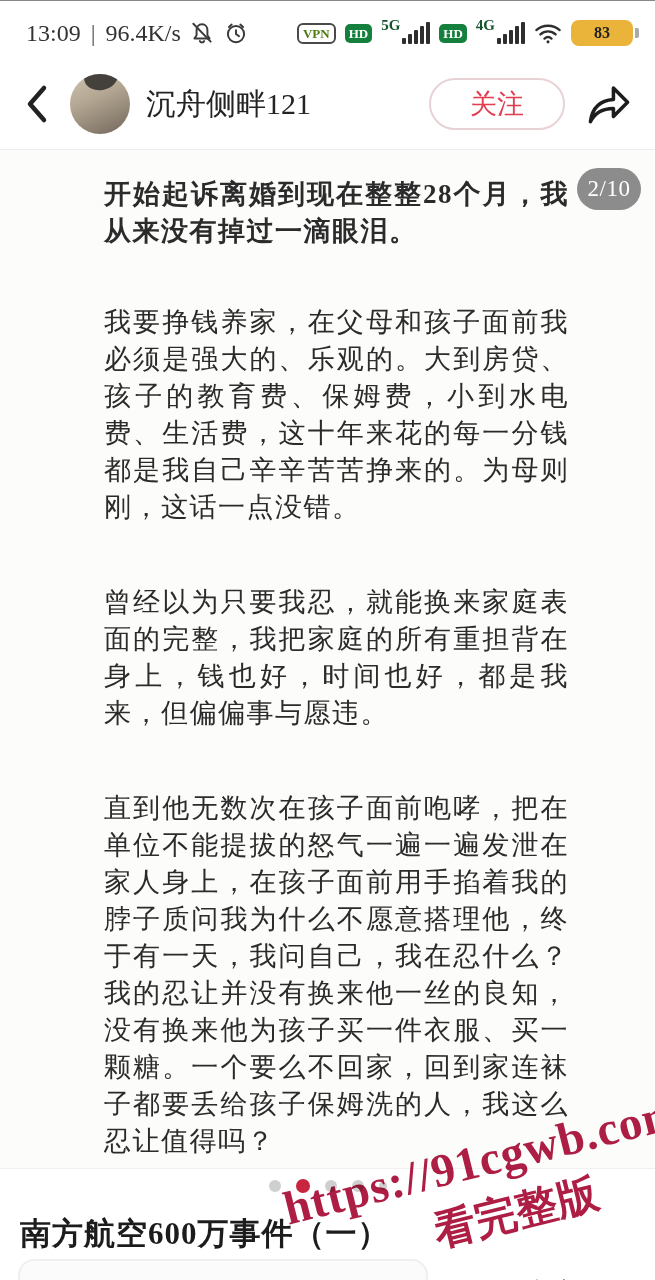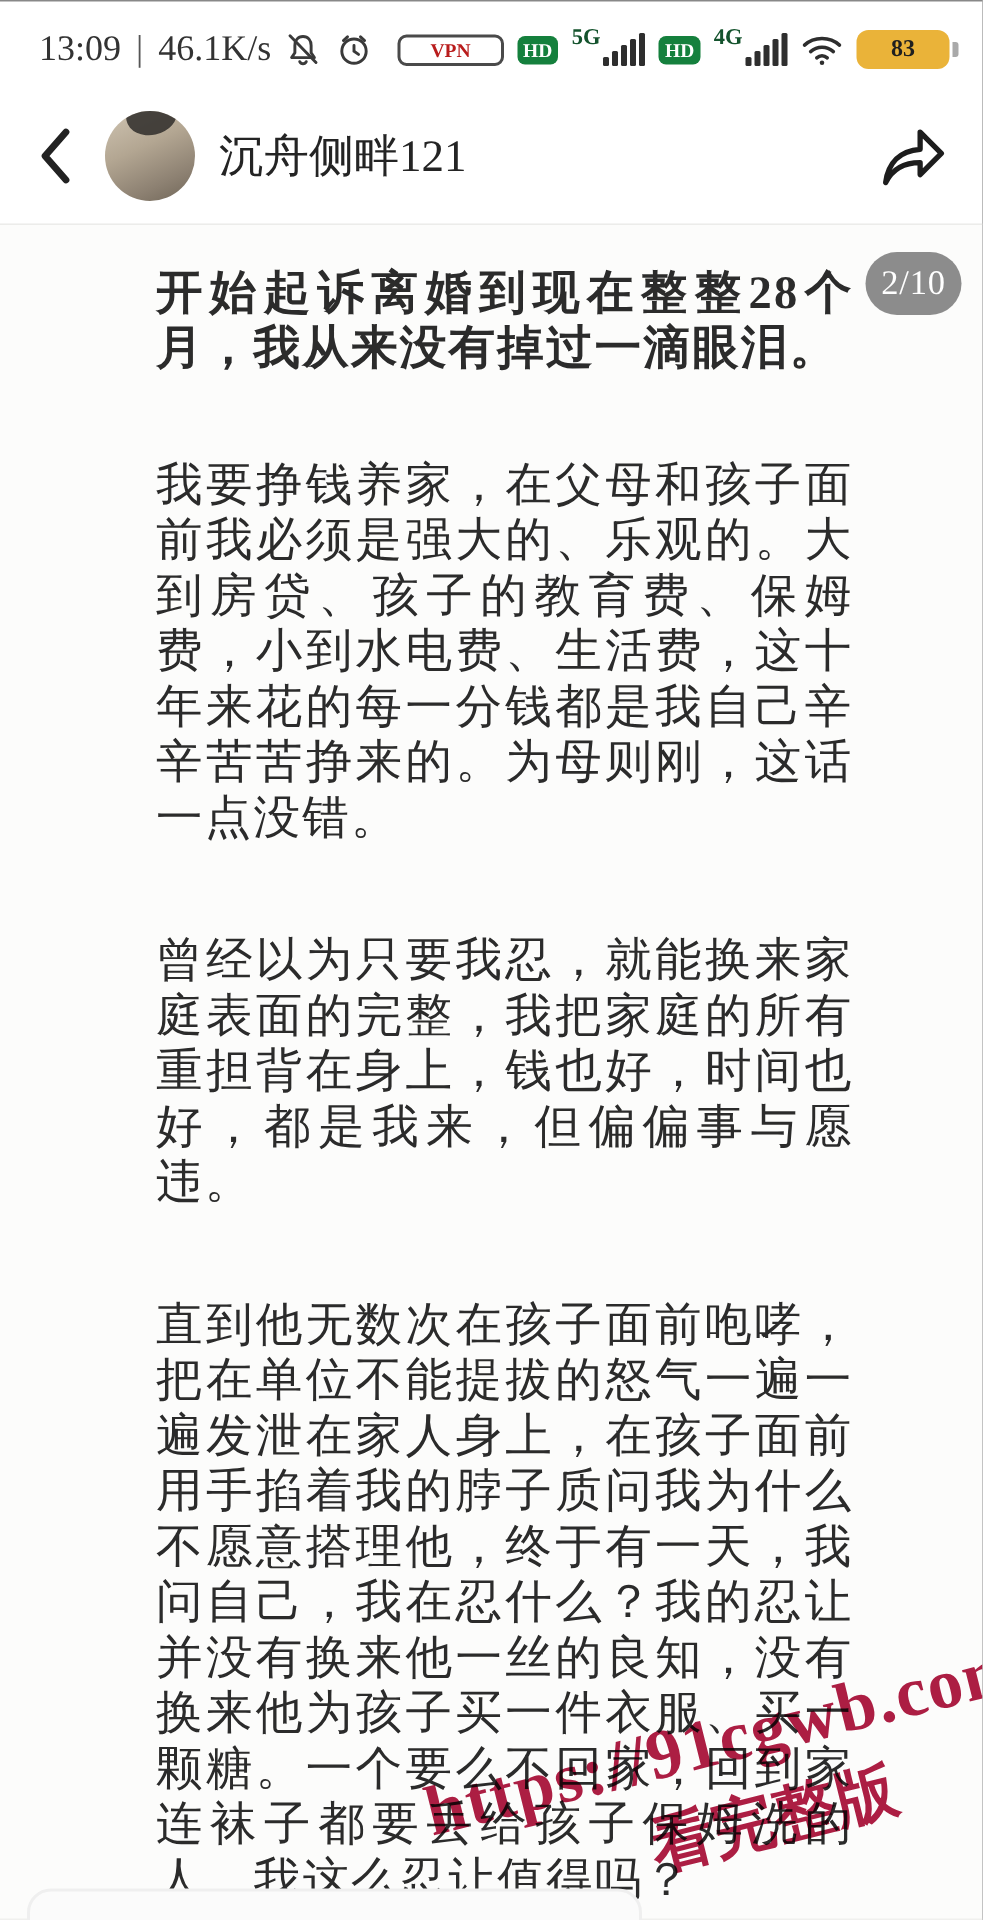--- a/index.html
+++ b/index.html
@@ -12,21 +12,21 @@
   
   .status-bar{
     height:58px;display:flex;align-items:center;justify-content:space-between;
     padding:6px 22px 0 26px;box-sizing:border-box;color:#333;
   }
   .sb-left{display:flex;align-items:center;gap:8px;font-size:24px;font-weight:500;}
   .sb-left .sep{color:#555;margin:0 2px;}
   .sb-right{display:flex;align-items:center;gap:9px;}
   .badge-outline{
     border:2px solid #4a4a4a;border-radius:6px;font-size:13px;font-weight:700;
-    padding:1px 20px;line-height:15px;color:#b91c1c;
+    padding:1px 4px;line-height:15px;color:#4d7c0f;
   }
   .badge-filled{
     background:#15803d;color:#fff;border-radius:5px;font-size:13px;font-weight:700;
     padding:3px 4px;line-height:13px;
   }
   .net-group{display:inline-flex;align-items:flex-end;gap:2px;}
   .net-label{font-size:15px;font-weight:600;color:#14532d;transform:translateY(-10px);}
   .bars{display:inline-flex;align-items:flex-end;gap:2px;height:22px;}
   .bars i{display:block;width:4px;background:#2e2e2e;border-radius:1px;}
   .bars i:nth-child(1){height:6px;}
@@ -62,21 +62,21 @@
     color:#e23c4f;font-size:27px;font-weight:500;margin-right:20px;cursor:pointer;
   }
   .share-btn{width:48px;height:52px;display:flex;align-items:center;justify-content:center;cursor:pointer;}
   
   .photo-card{
     position:relative;background:#fcfcfb;
     border-top:1px solid #ececea;border-bottom:1px solid #f0f0ee;
     padding:26px 86px 8px 104px;box-sizing:border-box;
   }
   .photo-card p{
-    margin:0 0 58px 0;font-size:31px;line-height:37px;letter-spacing:1.5px;
+    margin:0 0 58px 0;font-size:27px;line-height:37px;letter-spacing:1.5px;
     color:#2b2b2b;text-align:justify;
   }
   .photo-card p.lead{font-weight:700;margin-bottom:54px;}
   .photo-card p:last-child{margin-bottom:0;}
   .page-badge{
     position:absolute;top:18px;right:14px;width:64px;height:42px;
     background:rgba(130,130,130,.92);border-radius:21px;color:#fff;
     font-size:23px;display:flex;align-items:center;justify-content:center;letter-spacing:.5px;
   }
   
@@ -112,21 +112,21 @@
 </style>
 </head>
 <body>
 
 <div class="phone">
 
   <div class="status-bar">
     <div class="sb-left">
       <span>13:09</span>
       <span class="sep">|</span>
-      <span>46.1K/s</span>
+      <span>96.4K/s</span>
       <span>
         <svg width="26" height="26" viewBox="0 0 24 24" fill="none" stroke="#3a3a3a" stroke-width="1.8" stroke-linecap="round" stroke-linejoin="round">
           <path d="M12 4c-3.2 0-5 2.4-5 5.6V14l-2 3h14l-2-3V9.6C17 6.4 15.2 4 12 4z"></path>
           <path d="M10 19.5a2.2 2.2 0 0 0 4 0"></path>
           <line x1="4" y1="3.5" x2="20" y2="20"></line>
         </svg>
       </span>
       <span>
         <svg width="26" height="26" viewBox="0 0 24 24" fill="none" stroke="#3a3a3a" stroke-width="1.8" stroke-linecap="round">
           <circle cx="12" cy="13" r="7.5"></circle>
@@ -177,20 +177,23 @@
   <div class="nav-bar">
     <div class="back-btn">
       <span>
         <svg width="30" height="48" viewBox="0 0 30 48" fill="none" stroke="#222" stroke-width="4.5" stroke-linecap="round" stroke-linejoin="round">
           <polyline points="22,8 8,24 22,40"></polyline>
         </svg>
       </span>
     </div>
     <div class="avatar"></div>
     <div class="username">沉舟侧畔121</div>
+    <div class="follow-btn">
+      <span>关注</span>
+    </div>
     <div class="share-btn">
       <span>
         <svg width="46" height="44" viewBox="0 0 52 48" fill="none" stroke="#1d1d1d" stroke-width="4" stroke-linecap="round" stroke-linejoin="round">
           <path d="M31 6 47 22 31 38 31 29 C18 29 10 34 5 44 C7 29 16 20 31 19 Z"></path>
         </svg>
       </span>
     </div>
   </div>
 
   <div class="photo-card">

